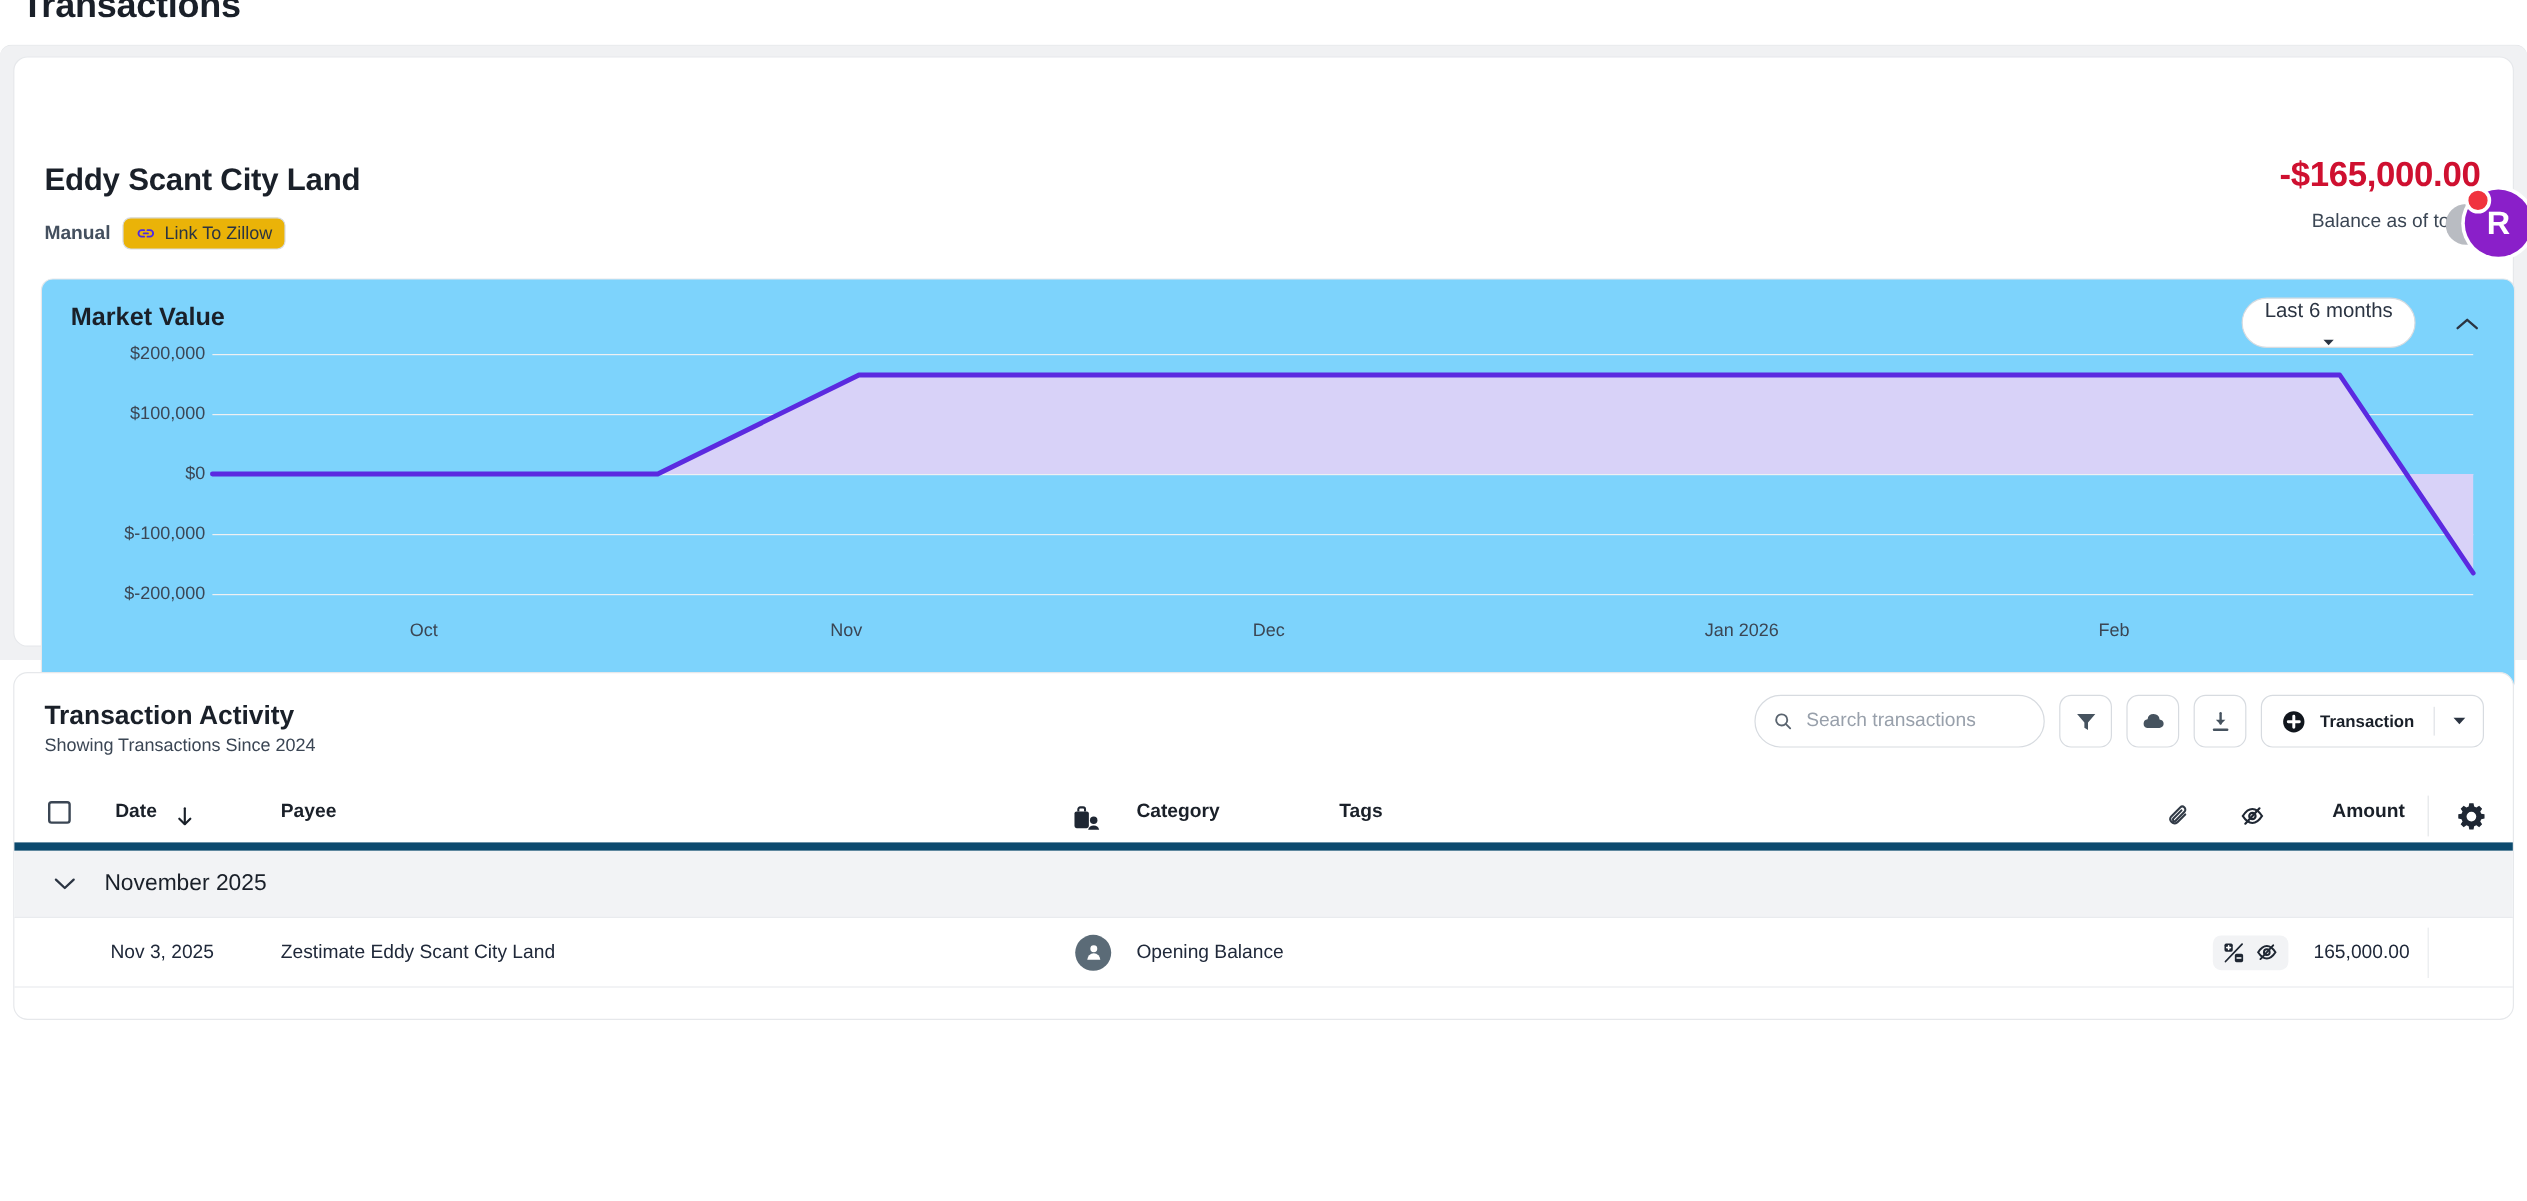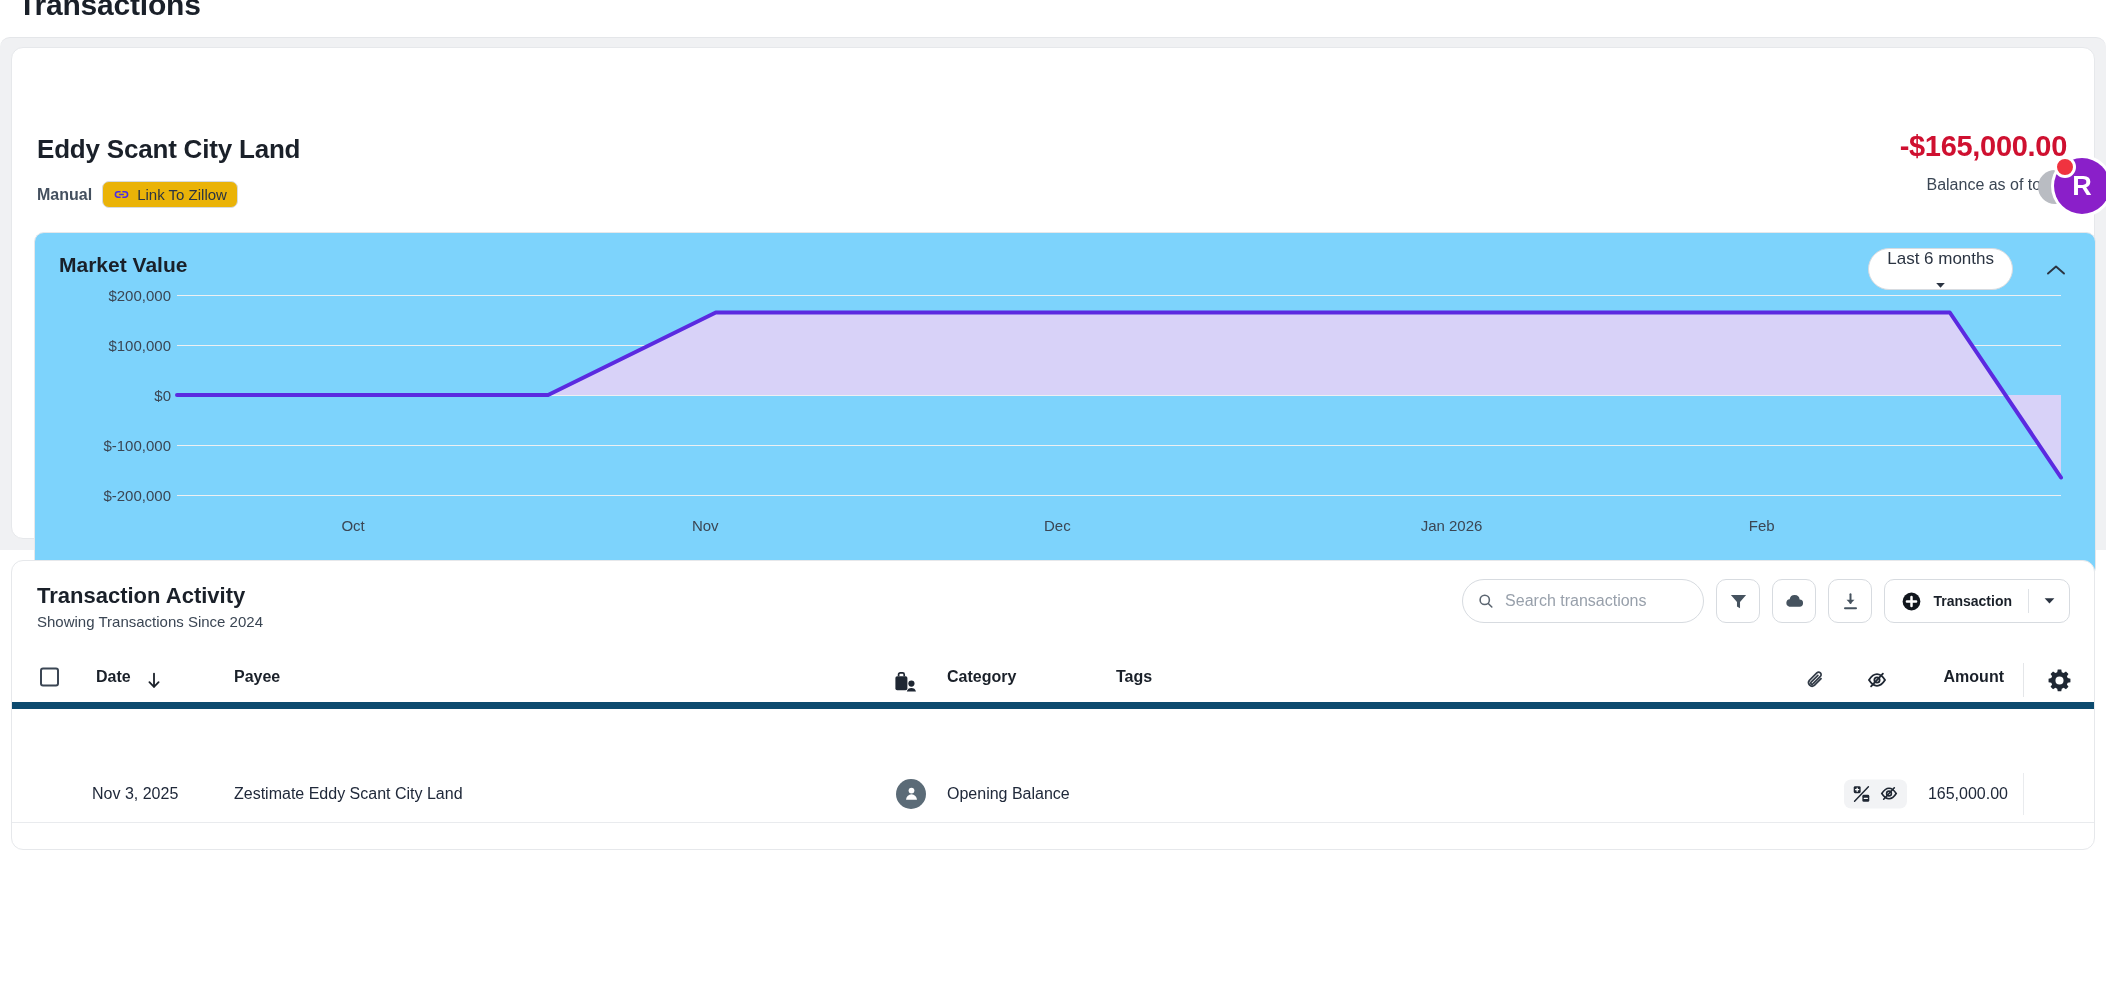--- a/index.html
+++ b/index.html
@@ -351,20 +351,28 @@
         <circle cx="12" cy="11" r="2.9"></circle>
         <path d="M5.5 18 L18.5 4"></path>
       </svg>
       <div class="th" style="right:90px">Amount</div>
       <div class="gear-div"></div>
       <svg style="position:absolute;right:22px;top:17px" width="25" height="25" viewBox="0 0 24 24">
         <path d="M12 8.1 a3.9 3.9 0 1 0 0 7.8 a3.9 3.9 0 0 0 0-7.8 Z M10.3 1.4 h3.4 l0.5 2.6 1.8 0.8 2.2-1.5 2.4 2.4-1.5 2.2 0.8 1.8 2.6 0.5 v3.4 l-2.6 0.5-0.8 1.8 1.5 2.2-2.4 2.4-2.2-1.5-1.8 0.8-0.5 2.6 h-3.4 l-0.5-2.6-1.8-0.8-2.2 1.5-2.4-2.4 1.5-2.2-0.8-1.8-2.6-0.5 v-3.4 l2.6-0.5 0.8-1.8-1.5-2.2 2.4-2.4 2.2 1.5 1.8-0.8 Z" fill="#1f2733" fill-rule="evenodd"></path>
       </svg>
     </div>
 
+    <div class="group-row">
+      <span class="group-caret">
+        <svg width="18" height="11" viewBox="0 0 18 11" fill="none" stroke="#2b3442" stroke-width="1.9" stroke-linecap="round" stroke-linejoin="round">
+          <path d="M1.6 2 L9 9 L16.4 2"></path>
+        </svg>
+      </span>
+      <span class="group-label">November 2025</span>
+    </div>
 
     <div class="tx-row">
       <div class="cell" style="left:80px">Nov 3, 2025</div>
       <div class="cell" style="left:222px">Zestimate Eddy Scant City Land</div>
       <div class="cat-avatar">
         <svg width="17" height="17" viewBox="0 0 20 20">
           <circle cx="10" cy="6.6" r="3.4" fill="#ffffff"></circle>
           <path d="M3.6 17.4 A6.4 6.4 0 0 1 16.4 17.4 Z" fill="#ffffff"></path>
         </svg>
       </div>

